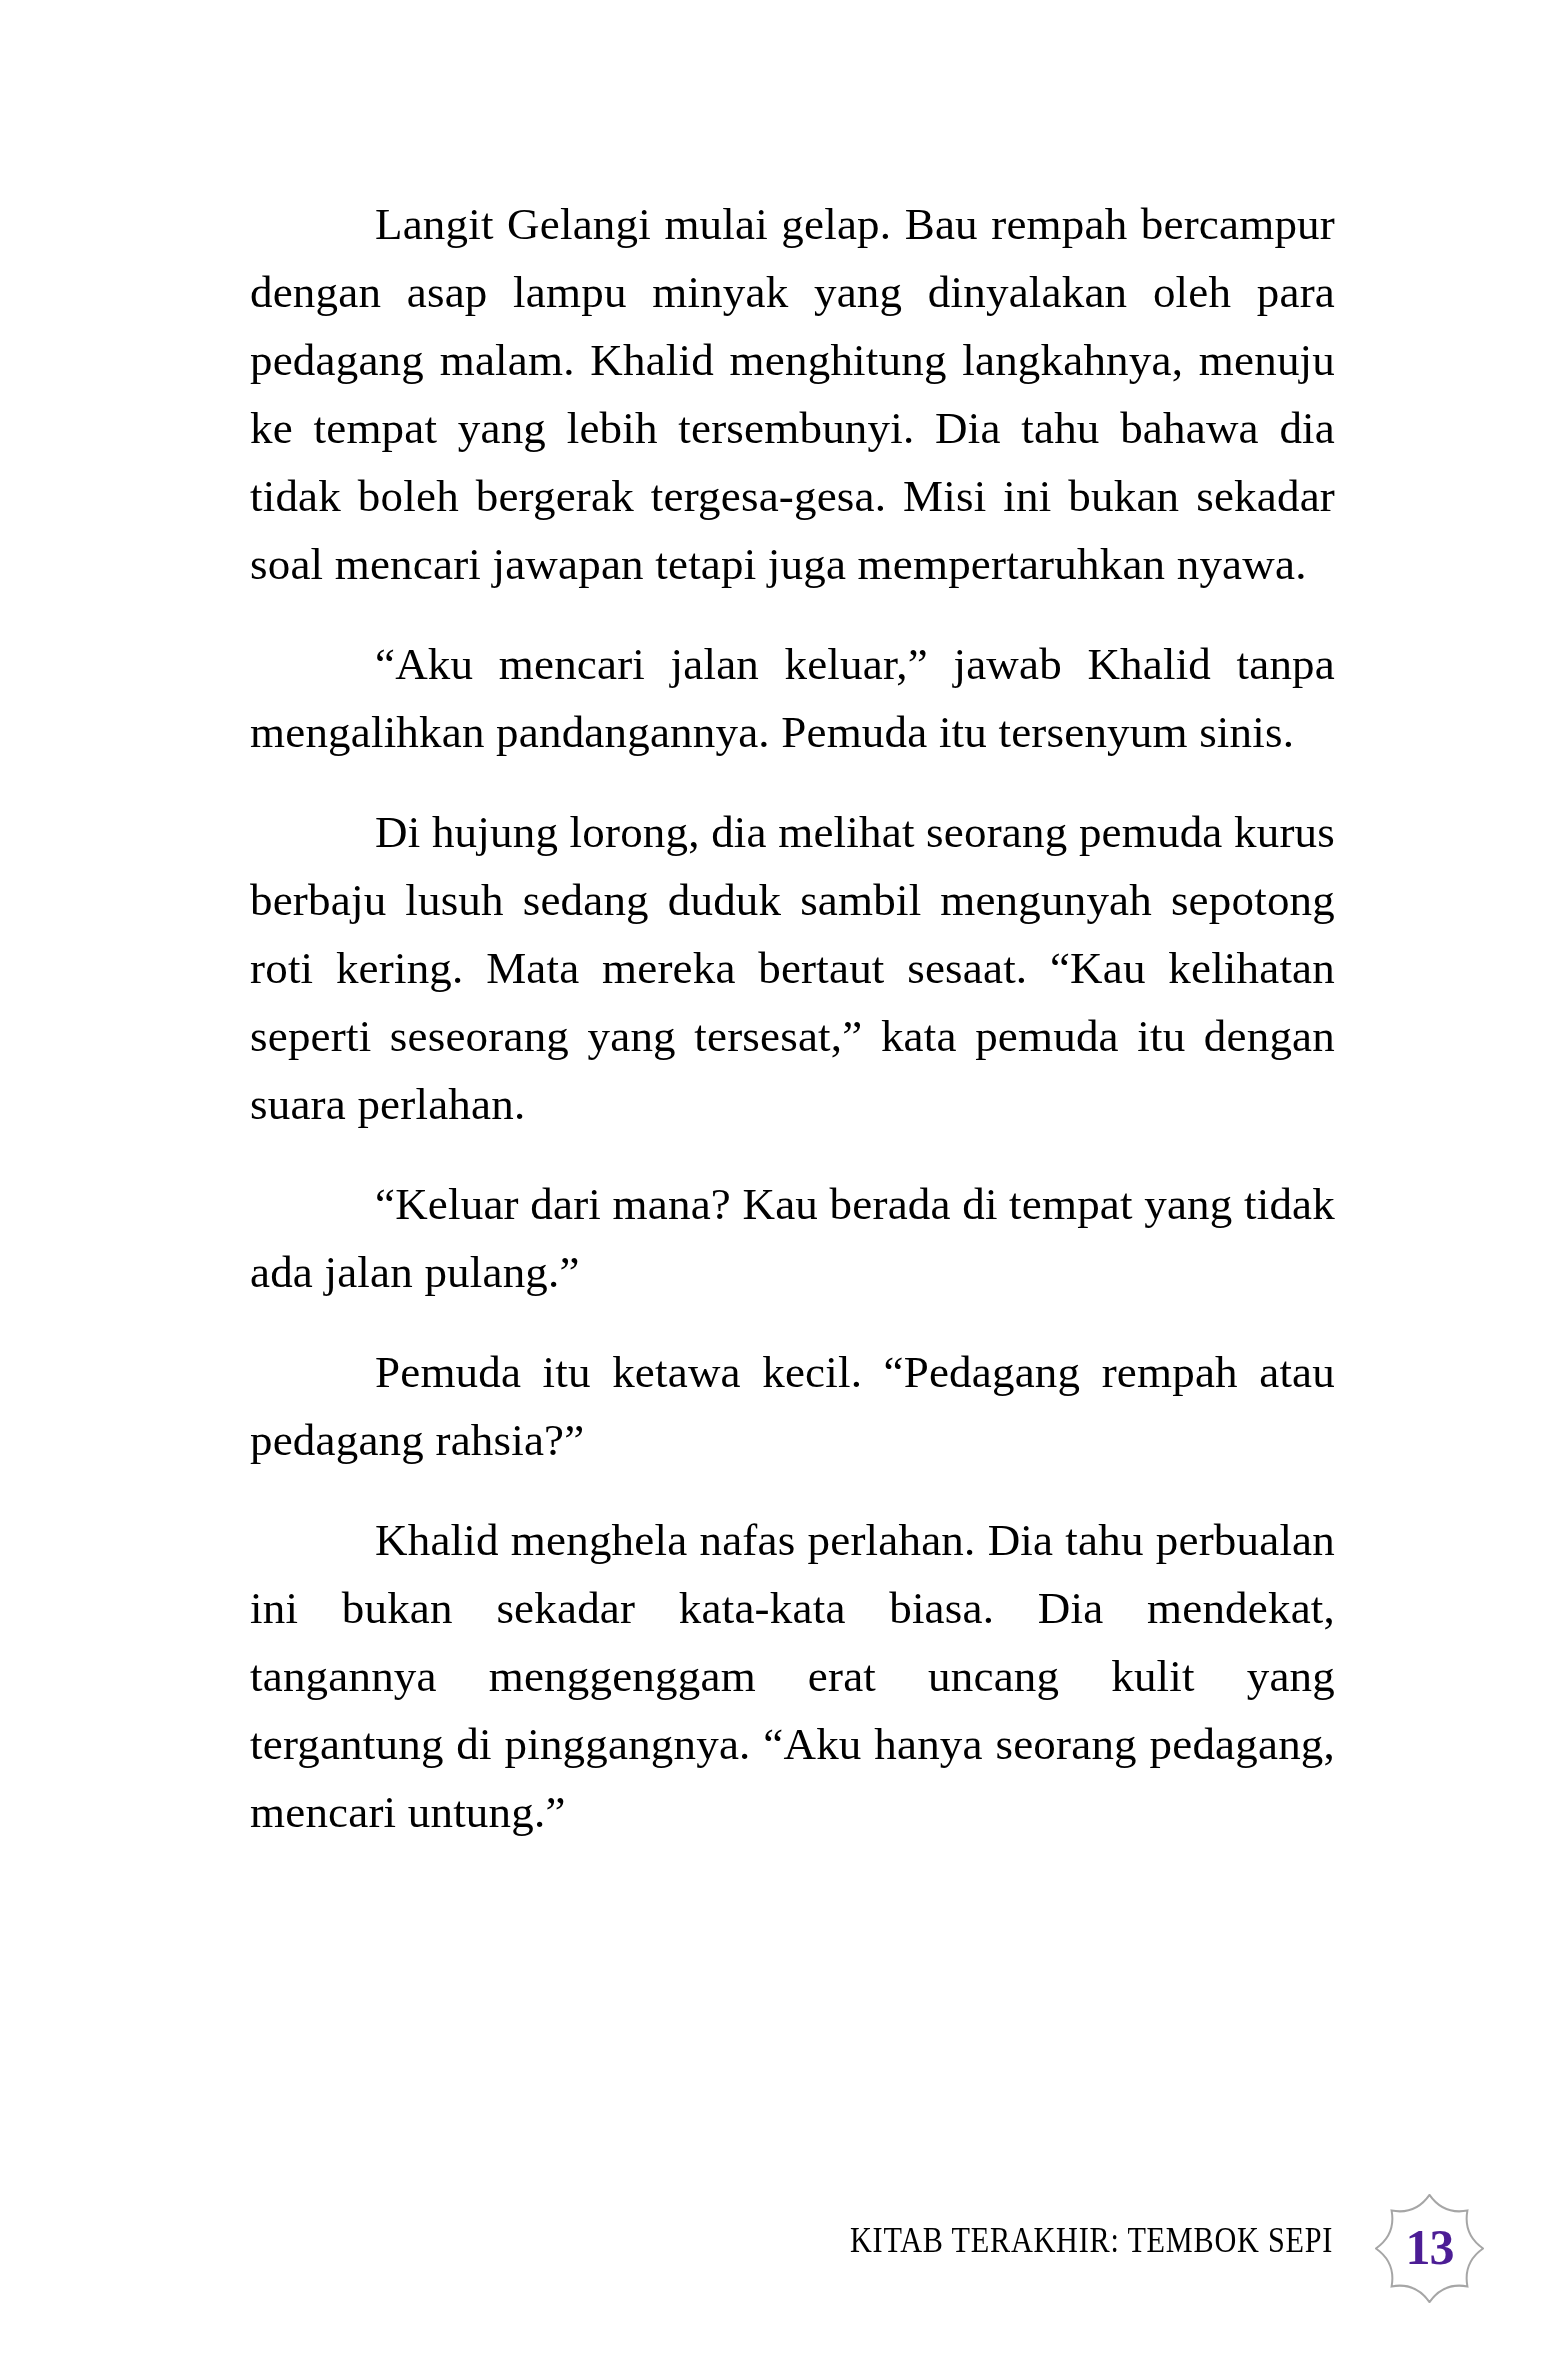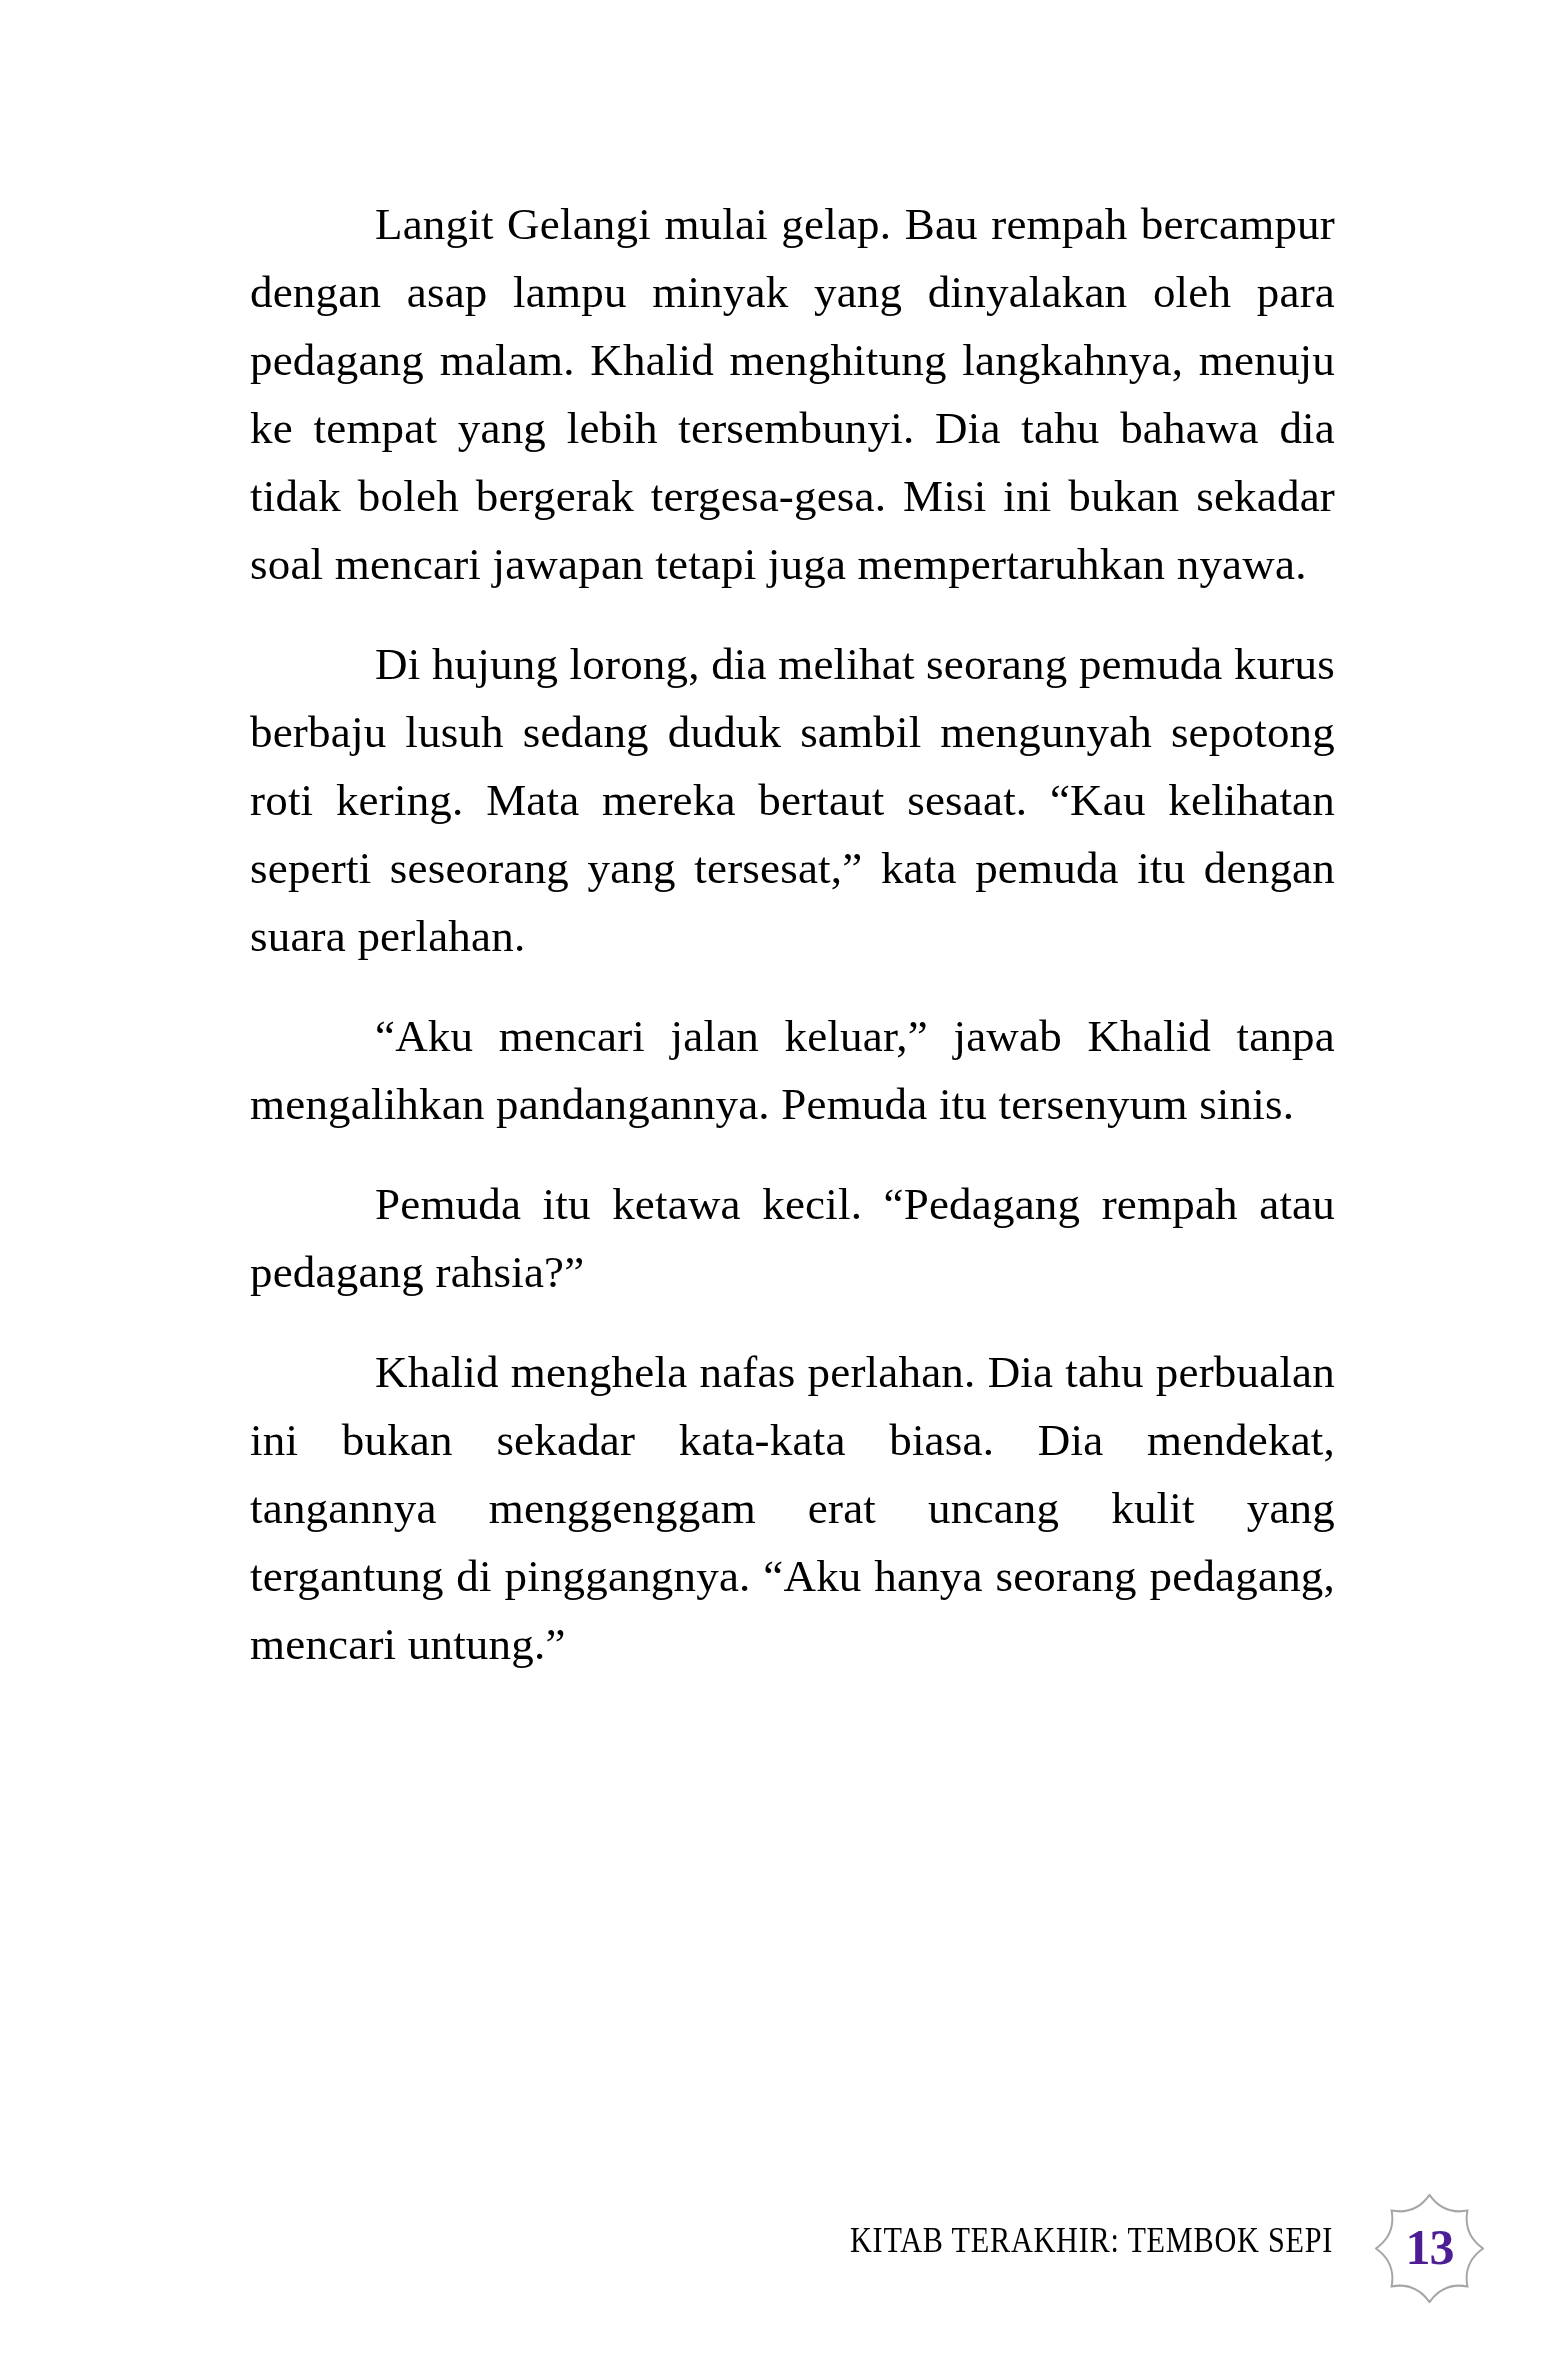--- a/index.html
+++ b/index.html
@@ -71,22 +71,23 @@
     color: #4c1d95;
   }
 </style>
 </head>
 <body>
 
 <div class="page">
 
   <main class="content">
     <p>Langit Gelangi mulai gelap. Bau rempah bercampur dengan asap lampu minyak yang dinyalakan oleh para pedagang malam. Khalid menghitung langkahnya, menuju ke tempat yang lebih tersembunyi. Dia tahu bahawa dia tidak boleh bergerak tergesa-gesa. Misi ini bukan sekadar soal mencari jawapan tetapi juga mempertaruhkan nyawa.</p>
+    <p>“Aku mencari jalan keluar,” jawab Khalid tanpa mengalihkan pandangannya. Pemuda itu tersenyum sinis.</p>
     <p>Di hujung lorong, dia melihat seorang pemuda kurus berbaju lusuh sedang duduk sambil mengunyah sepotong roti kering. Mata mereka bertaut sesaat. “Kau kelihatan seperti seseorang yang tersesat,” kata pemuda itu dengan suara perlahan.</p>
-    <p>“Aku mencari jalan keluar,” jawab Khalid tanpa mengalihkan pandangannya. Pemuda itu tersenyum sinis.</p>
+    <p>“Keluar dari mana? Kau berada di tempat yang tidak ada jalan pulang.”</p>
     <p>Pemuda itu ketawa kecil. “Pedagang rempah atau pedagang rahsia?”</p>
     <p>Khalid menghela nafas perlahan. Dia tahu perbualan ini bukan sekadar kata-kata biasa. Dia mendekat, tangannya menggenggam erat uncang kulit yang tergantung di pinggangnya. “Aku hanya seorang pedagang, mencari untung.”</p>
   </main>
 
   <div class="running-title">KITAB TERAKHIR: TEMBOK SEPI</div>
 
   <div class="page-badge">
     <svg viewBox="0 0 120 120" aria-hidden="true">
       <path d="M 60,1
                Q 75.31,23.04 101.72,18.28

